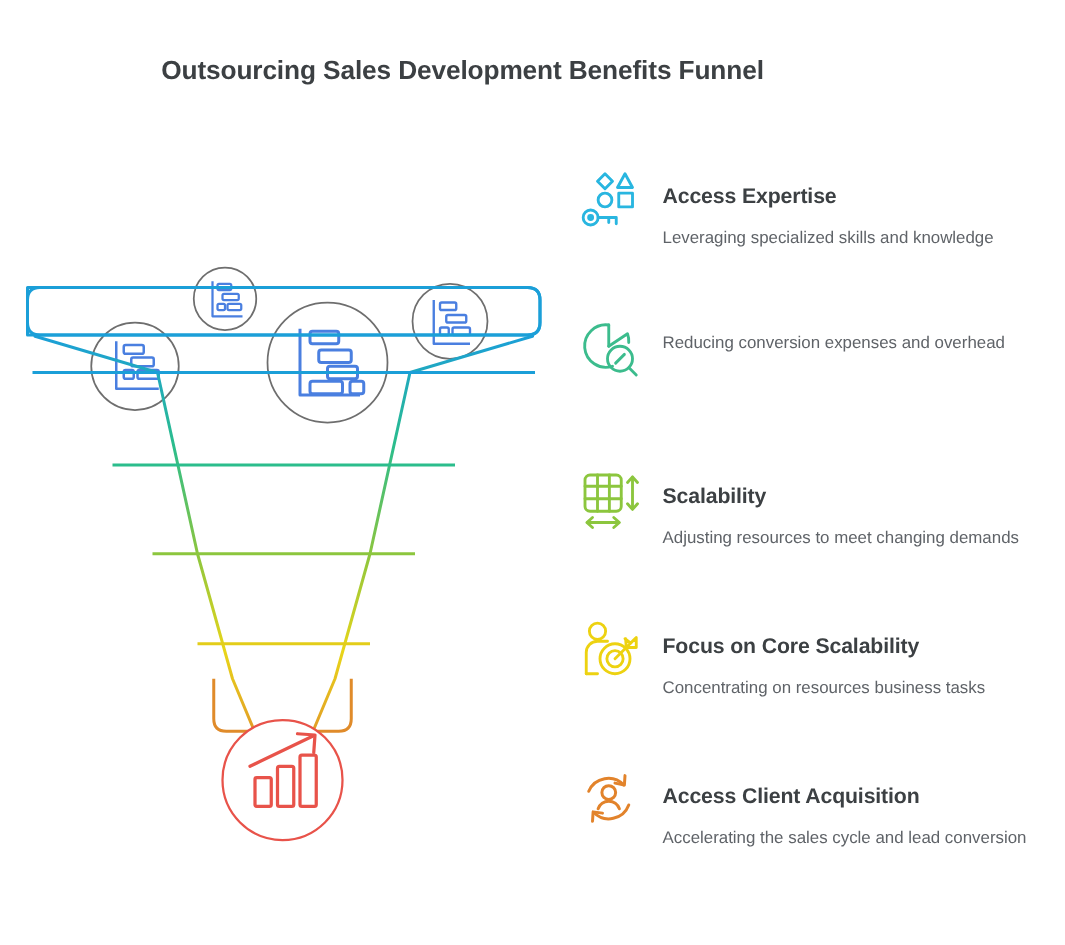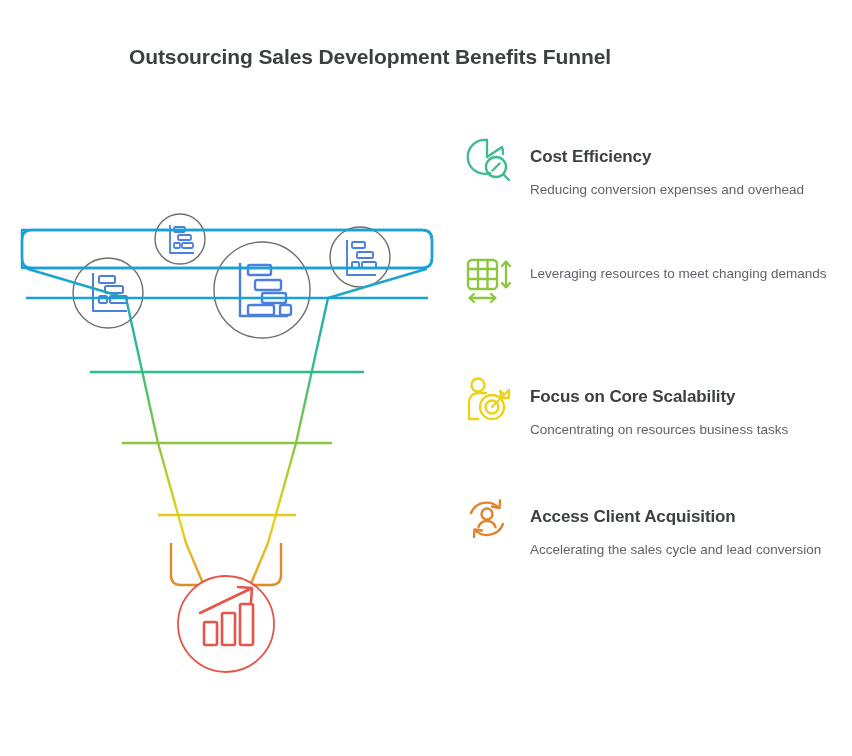--- a/index.html
+++ b/index.html
@@ -180,54 +180,71 @@
           <rect x="240" y="509" width="13" height="41" rx="1.5"></rect>
           <path d="M200 518 L250 494"></path>
           <path d="M238 492 L252 493 L251 507"></path>
         </g>
       </g>
     </svg>
   </div>
 
   <div id="benefits-list">
 
+    <div class="benefit-item">
+      <div class="benefit-icon">
+        <svg width="48" height="48" viewBox="0 0 48 48">
+          <g stroke="#29b6e0" stroke-width="2.3" fill="none" stroke-linejoin="round" stroke-linecap="round">
+            <polygon points="19,3 25,9 19,15 13,9"></polygon>
+            <polygon points="35,3 41,14 29,14"></polygon>
+            <circle cx="19" cy="24" r="5.5"></circle>
+            <rect x="30" y="18.5" width="11" height="11"></rect>
+            <circle cx="7.5" cy="38" r="6"></circle>
+            <circle cx="7.5" cy="38" r="1.6" fill="#29b6e0"></circle>
+            <path d="M13.5 38 L28 38 L28 43 M22 38 L22 42"></path>
+          </g>
+        </svg>
+      </div>
+      <div class="benefit-title">Access Expertise</div>
+      <div class="benefit-desc">Leveraging specialized skills and knowledge</div>
+    </div>
 
     <div class="benefit-item">
       <div class="benefit-icon">
         <svg width="48" height="48" viewBox="0 0 48 48">
           <g stroke="#3cbc8d" stroke-width="2.3" fill="none" stroke-linejoin="round" stroke-linecap="round">
             <path d="M22 4 A17 17 0 1 0 25 37"></path>
             <path d="M22 4 L22 21"></path>
             <path d="M22 21 L37 11 A17 17 0 0 1 38 18"></path>
             <circle cx="31" cy="31" r="10"></circle>
             <path d="M27.5 34.5 L34.5 27.5"></path>
             <path d="M38.4 38.4 L44 44"></path>
           </g>
         </svg>
       </div>
-      <div class="benefit-title">Cost Efficiency</div>
       <div class="benefit-desc">Reducing conversion expenses and overhead</div>
     </div>
 
     <div class="benefit-item">
       <div class="benefit-icon">
         <svg width="48" height="48" viewBox="0 0 48 48">
           <g stroke="#8cc63e" stroke-width="2.3" fill="none" stroke-linejoin="round" stroke-linecap="round">
             <rect x="3" y="4" width="29" height="29" rx="4"></rect>
             <path d="M3 13 L32 13 M3 23 L32 23 M13 4 L13 33 M22.5 4 L22.5 33"></path>
             <path d="M41 6 L41 31"></path>
             <path d="M37 10 L41 5.5 L45 10"></path>
             <path d="M37 27 L41 31.5 L45 27"></path>
             <path d="M5 42 L30 42"></path>
             <path d="M9 38 L4.5 42 L9 46"></path>
             <path d="M26 38 L30.5 42 L26 46"></path>
           </g>
         </svg>
       </div>
-      <div class="benefit-desc">Leveraging resources to meet changing demands</div>
+      <div class="benefit-title">Scalability</div>
+      <div class="benefit-desc">Adjusting resources to meet changing demands</div>
     </div>
 
     <div class="benefit-item">
       <div class="benefit-icon">
         <svg width="48" height="48" viewBox="0 0 48 48">
           <g stroke="#edd211" stroke-width="2.3" fill="none" stroke-linejoin="round" stroke-linecap="round">
             <circle cx="13" cy="9" r="6.5"></circle>
             <path d="M4 43 L4 26 A9 9 0 0 1 13 17 L21 17"></path>
             <path d="M4 43 L13 43"></path>
             <circle cx="27" cy="31" r="12"></circle>

